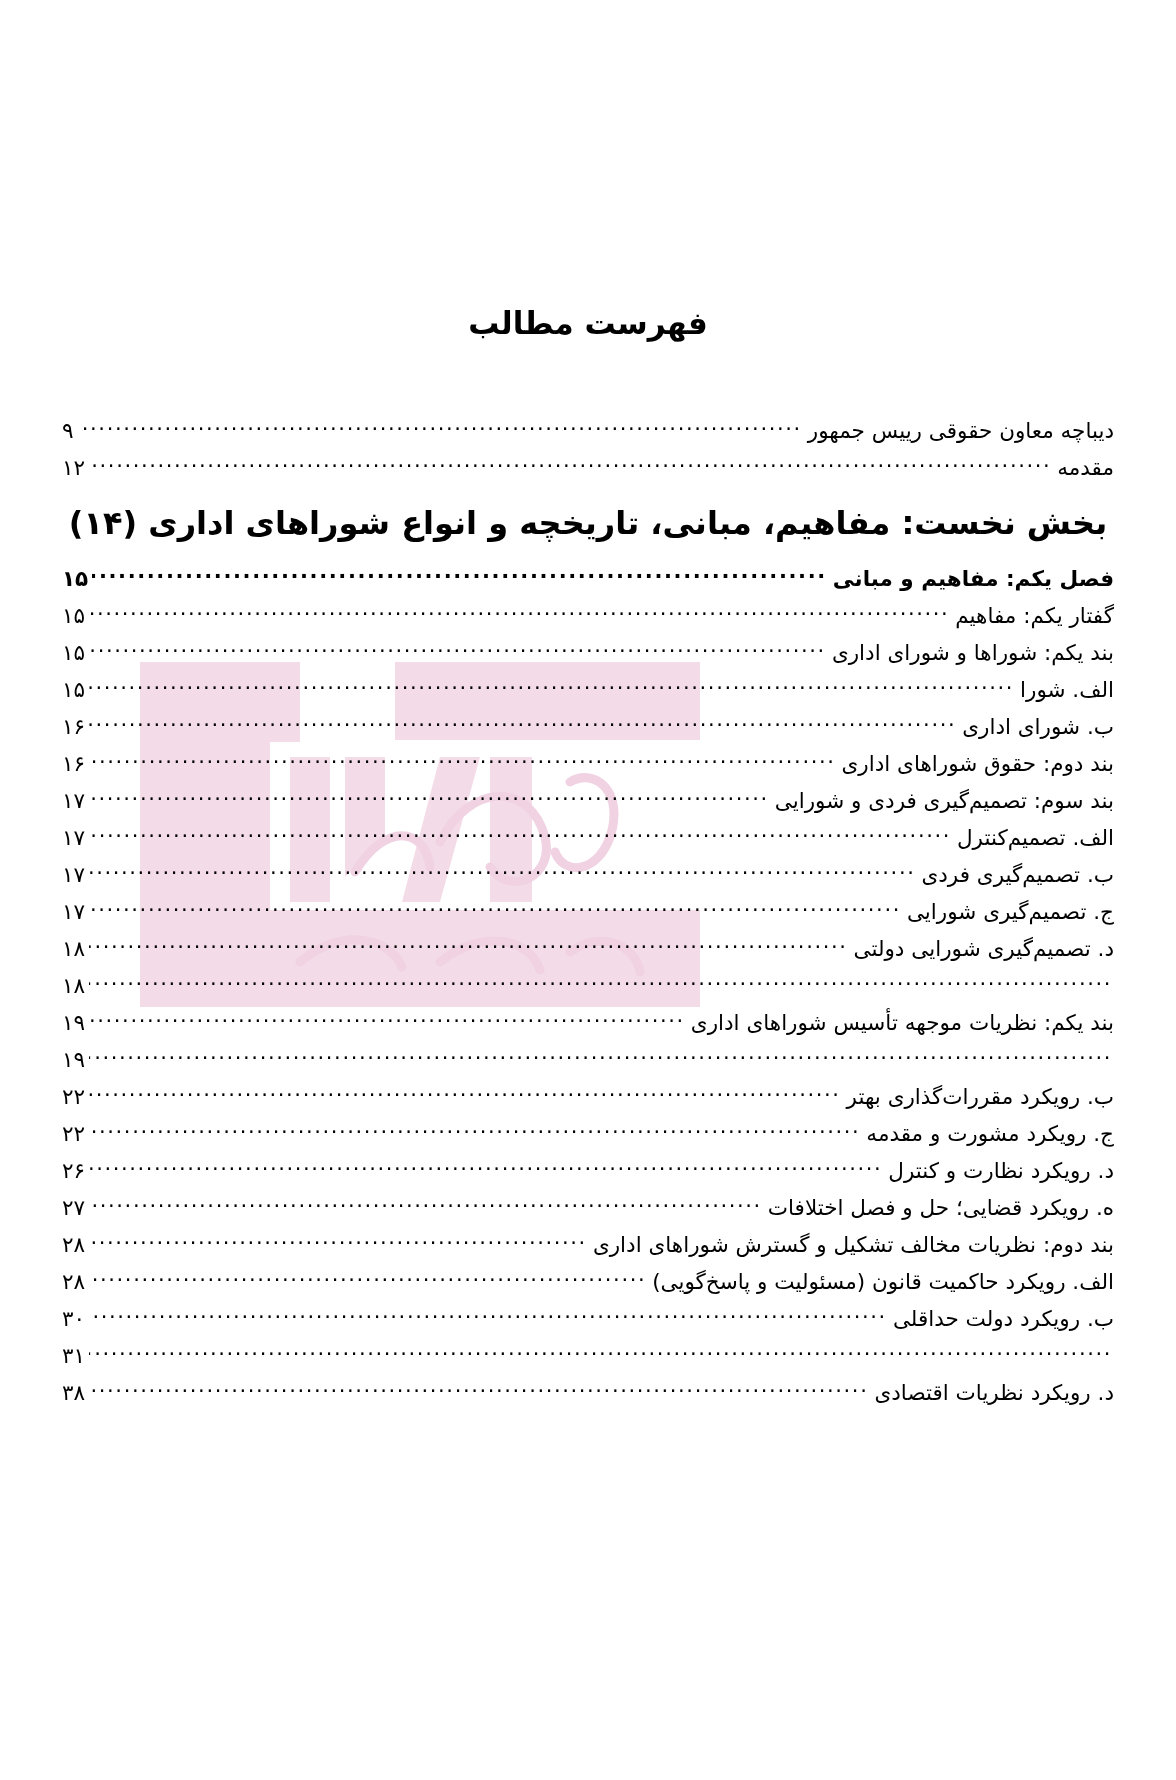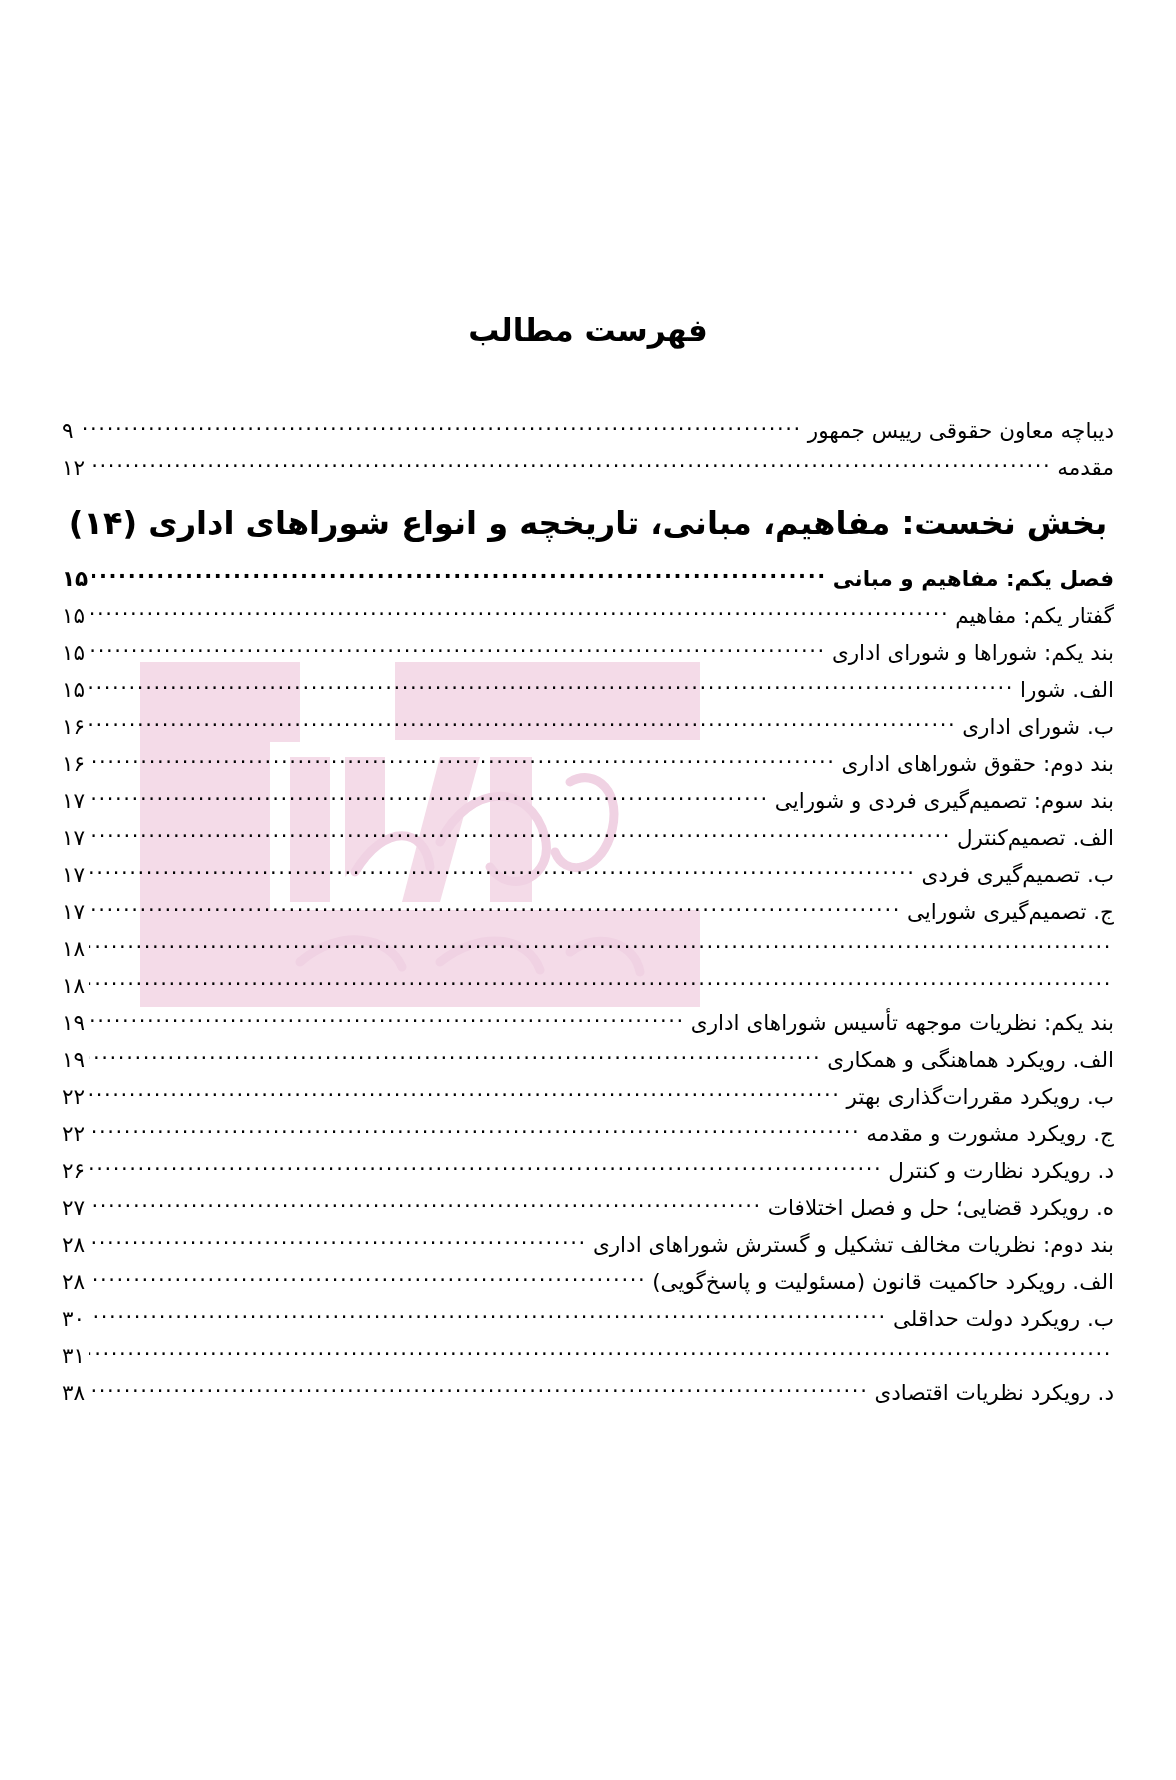--- a/index.html
+++ b/index.html
@@ -30,21 +30,21 @@
     width: 560px;
     height: 345px;
     pointer-events: none;
     z-index: 0;
   }
   .watermark svg { display: block; width: 100%; height: 100%; }
 
   
   .doc-title {
     position: absolute;
-    top: 312px;
+    top: 305px;
     left: 0;
     right: 0;
     text-align: center;
     font-size: 31px;
     font-weight: bold;
     letter-spacing: 0.5px;
     z-index: 2;
   }
 
   
@@ -206,34 +206,34 @@
       <span class="label">ب. تصمیم‌گیری فردی</span>
       <span class="leader"></span>
       <span class="page-num">۱۷</span>
     </div>
     <div class="toc-row lvl-2">
       <span class="label">ج. تصمیم‌گیری شورایی</span>
       <span class="leader"></span>
       <span class="page-num">۱۷</span>
     </div>
     <div class="toc-row lvl-2">
+      <span class="label">د. تصمیم‌گیری شورایی دولتی</span>
       <span class="leader"></span>
       <span class="page-num">۱۸</span>
     </div>
     <div class="toc-row lvl-1">
       <span class="leader"></span>
       <span class="page-num">۱۸</span>
     </div>
     <div class="toc-row lvl-1">
       <span class="label">بند یکم: نظریات موجهه تأسیس شوراهای اداری</span>
       <span class="leader"></span>
       <span class="page-num">۱۹</span>
     </div>
     <div class="toc-row lvl-2">
-      <span class="label">الف. رویکرد هماهنگی و همکاری</span>
       <span class="leader"></span>
       <span class="page-num">۱۹</span>
     </div>
     <div class="toc-row lvl-2">
       <span class="label">ب. رویکرد مقررات‌گذاری بهتر</span>
       <span class="leader"></span>
       <span class="page-num">۲۲</span>
     </div>
     <div class="toc-row lvl-2">
       <span class="label">ج. رویکرد مشورت و مقدمه</span>

